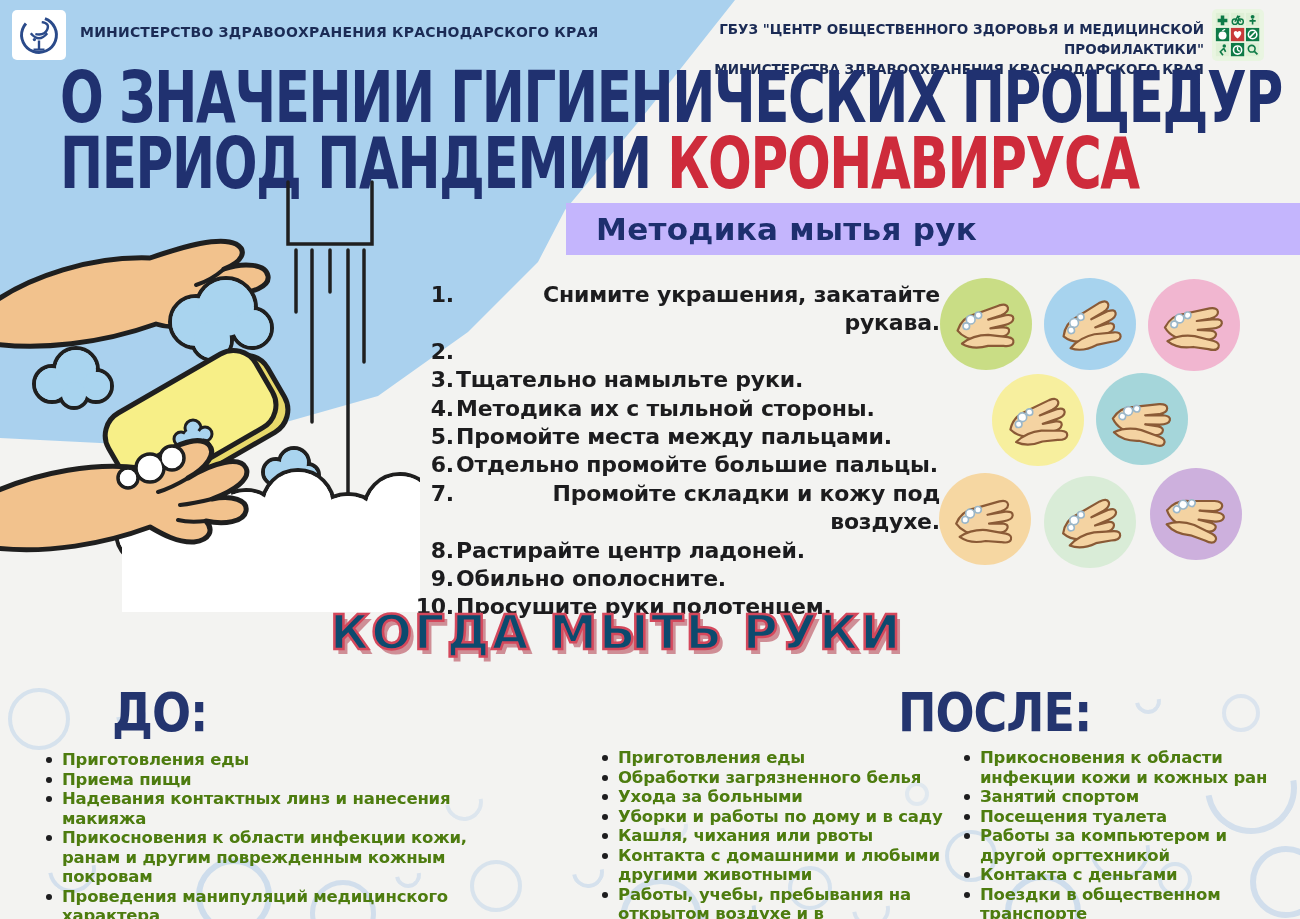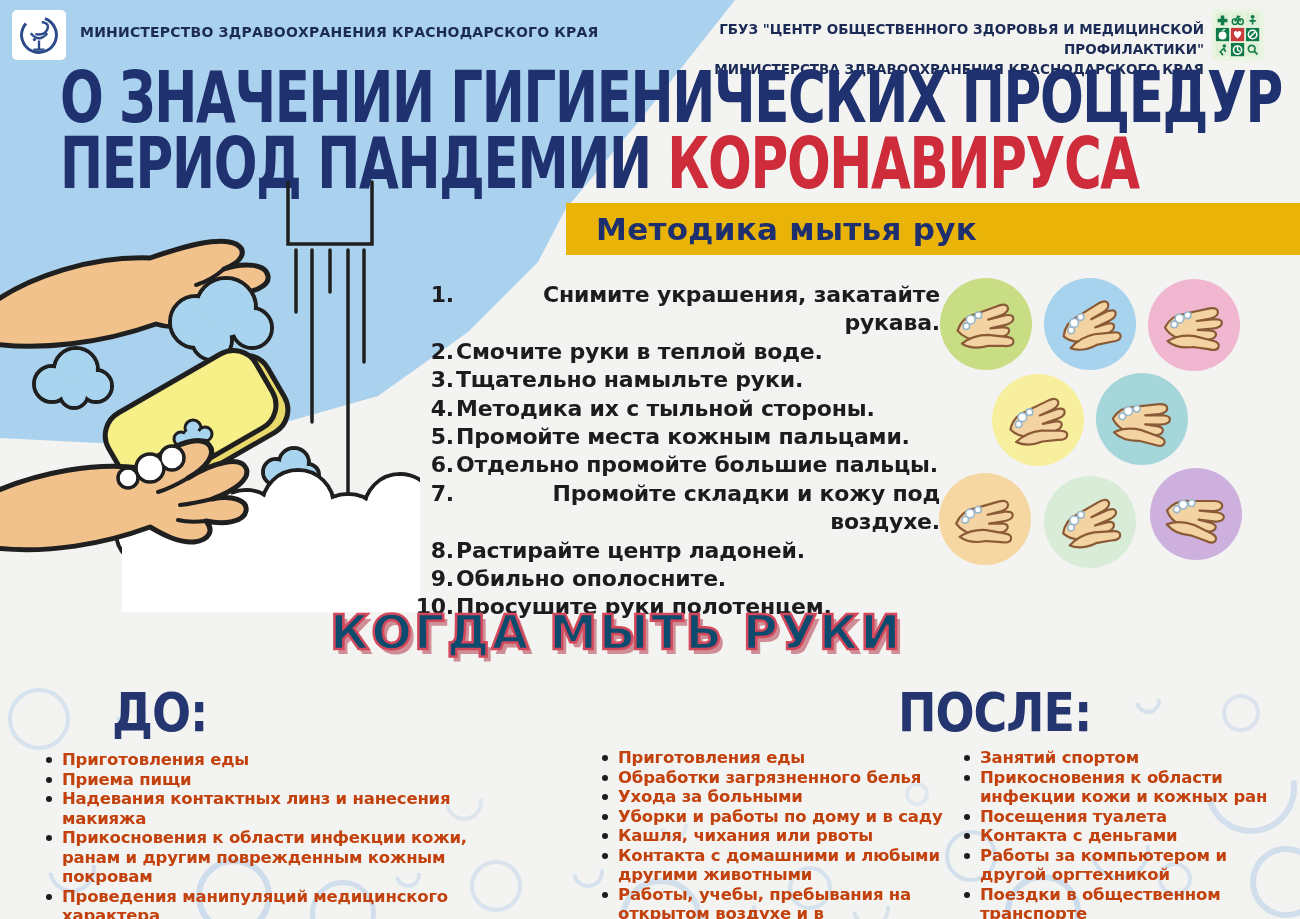--- a/index.html
+++ b/index.html
@@ -41,21 +41,21 @@
   
   .when-title{position:absolute;left:330px;top:604px;width:520px;text-align:center;font-size:48px;font-weight:800;
     letter-spacing:2px;color:#0c4a6e;-webkit-text-stroke:2.5px #d4485c;white-space:nowrap;
     text-shadow:4px 5px 0 rgba(176,58,74,.55);}
 
   
   .sec-h{position:absolute;margin:0;font-size:46px;font-weight:800;color:#24356f;transform:scaleY(1.15);transform-origin:0 0;letter-spacing:-1px;}
   .h-before{left:112px;top:682px;}
   .h-after{left:898px;top:682px;}
   .blist{position:absolute;margin:0;padding:0;list-style:none;}
-  .blist li{position:relative;padding-left:18px;font-size:16.5px;font-weight:bold;color:#c2410c;line-height:19.5px;letter-spacing:-.2px;}
+  .blist li{position:relative;padding-left:18px;font-size:16.5px;font-weight:bold;color:#4d7c0f;line-height:19.5px;letter-spacing:-.2px;}
   .blist li::before{content:"";position:absolute;left:2px;top:7px;width:6px;height:6px;border-radius:50%;background:#1d1d1f;}
   .l-before{left:44px;top:750px;width:470px;}
   .l-after1{left:600px;top:748px;width:352px;}
   .l-after2{left:962px;top:748px;width:330px;}
 
   .illu{position:absolute;left:0;top:172px;}
 </style>
 </head>
 <body>
 
@@ -132,21 +132,21 @@
           <path d="M25.5 43 V39.5 M25.5 43 L28 44.5" stroke="#ffffff" stroke-width="1.6"></path>
         <rect x="35" y="35" width="15" height="15" fill="#dff0d6"></rect>
           <circle cx="41.5" cy="41.5" r="3.8" fill="none" stroke="#0e7a47" stroke-width="1.8"></circle>
           <path d="M44.5 44.5 L48 48" stroke="#0e7a47" stroke-width="2"></path>
       </g>
     </svg>
   </div>
 
   <h1 class="title"><span>О ЗНАЧЕНИИ ГИГИЕНИЧЕСКИХ ПРОЦЕДУР В</span><br><span>ПЕРИОД ПАНДЕМИИ </span><span class="red">КОРОНАВИРУСА</span></h1>
 
-  <div class="banner" style="background: #eab308;">
+  <div class="banner" style="background: #c4b5fd;">
     <span>Методика мытья рук</span>
   </div>
 
   <svg class="illu" width="420" height="440" viewBox="0 0 420 440">
     <g stroke="#1f1f1f" stroke-width="3.5" fill="none" stroke-linecap="round">
       <path d="M288 10 V72 H372 V10"></path>
       <line x1="296" y1="78" x2="296" y2="140"></line>
       <line x1="312" y1="78" x2="312" y2="250"></line>
       <line x1="330" y1="78" x2="330" y2="120"></line>
       <line x1="348" y1="78" x2="348" y2="328"></line>
@@ -244,33 +244,32 @@
     </g>
   </svg>
 
   <ol class="steps">
     <li>
         <span class="num">1.</span>
         <span class="txt">Снимите украшения, закатайте рукава.</span>
       </li>
     <li>
         <span class="num">2.</span>
-        <span class="txt">Смочите руки в теплой воде.</span>
       </li>
     <li>
         <span class="num">3.</span>
         <span class="txt">Тщательно намыльте руки.</span>
       </li>
     <li>
         <span class="num">4.</span>
         <span class="txt">Методика их с тыльной стороны.</span>
       </li>
     <li>
         <span class="num">5.</span>
-        <span class="txt">Промойте места кожным пальцами.</span>
+        <span class="txt">Промойте места между пальцами.</span>
       </li>
     <li>
         <span class="num">6.</span>
         <span class="txt">Отдельно промойте большие пальцы.</span>
       </li>
     <li>
         <span class="num">7.</span>
         <span class="txt">Промойте складки и кожу под воздухе.</span>
       </li>
     <li>
@@ -359,21 +358,21 @@
   <ul class="blist l-after1">
     <li>Приготовления еды</li>
     <li>Обработки загрязненного белья</li>
     <li>Ухода за больными</li>
     <li>Уборки и работы по дому и в саду</li>
     <li>Кашля, чихания или рвоты</li>
     <li>Контакта с домашними и любыми другими животными</li>
     <li>Работы, учебы, пребывания на открытом воздухе и в общественных помещениях</li>
   </ul>
   <ul class="blist l-after2">
+    <li>Прикосновения к области инфекции кожи и кожных ран</li>
     <li>Занятий спортом</li>
-    <li>Прикосновения к области инфекции кожи и кожных ран</li>
     <li>Посещения туалета</li>
+    <li>Работы за компьютером и другой оргтехникой</li>
     <li>Контакта с деньгами</li>
-    <li>Работы за компьютером и другой оргтехникой</li>
     <li>Поездки в общественном транспорте</li>
   </ul>
 
 </div>
 
 </body></html>

